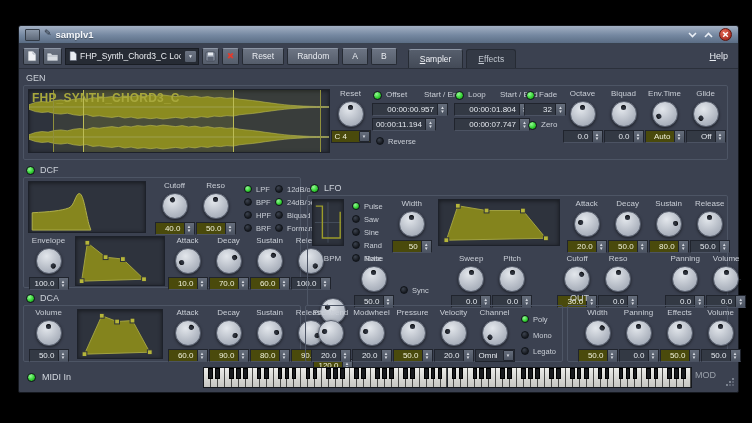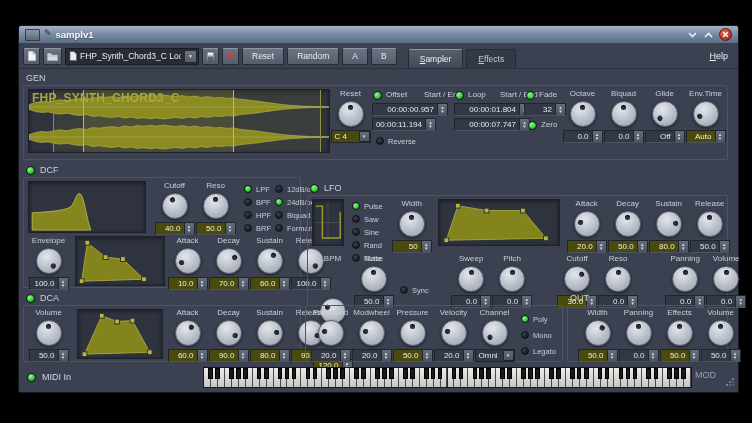--- a/index.html
+++ b/index.html
@@ -289,43 +289,43 @@
             </div>
             <div class="vbox">
               <span class="vtext">0.0</span>
               <span class="step">
                 <span>▲</span>
                 <span>▼</span>
               </span>
             </div>
           </div>
           <div class="kcol" style="width: 41px;">
+            <div class="klabel">Env.Time</div>
+            <div class="knob">
+              <div class="kdot" style="transform:rotate(-115deg)">
+                <i></i>
+              </div>
+            </div>
+            <div class="vbox hl">
+              <span class="vtext">Auto</span>
+              <span class="step">
+                <span>▲</span>
+                <span>▼</span>
+              </span>
+            </div>
+          </div>
+          <div class="kcol" style="width: 41px;">
             <div class="klabel">Glide</div>
             <div class="knob">
               <div class="kdot" style="transform:rotate(-135deg)">
                 <i></i>
               </div>
             </div>
             <div class="vbox">
               <span class="vtext">Off</span>
-              <span class="step">
-                <span>▲</span>
-                <span>▼</span>
-              </span>
-            </div>
-          </div>
-          <div class="kcol" style="width: 41px;">
-            <div class="klabel">Env.Time</div>
-            <div class="knob">
-              <div class="kdot" style="transform:rotate(-115deg)">
-                <i></i>
-              </div>
-            </div>
-            <div class="vbox hl">
-              <span class="vtext">Auto</span>
               <span class="step">
                 <span>▲</span>
                 <span>▼</span>
               </span>
             </div>
           </div>
         </div>
     </div>
   </div>
 

